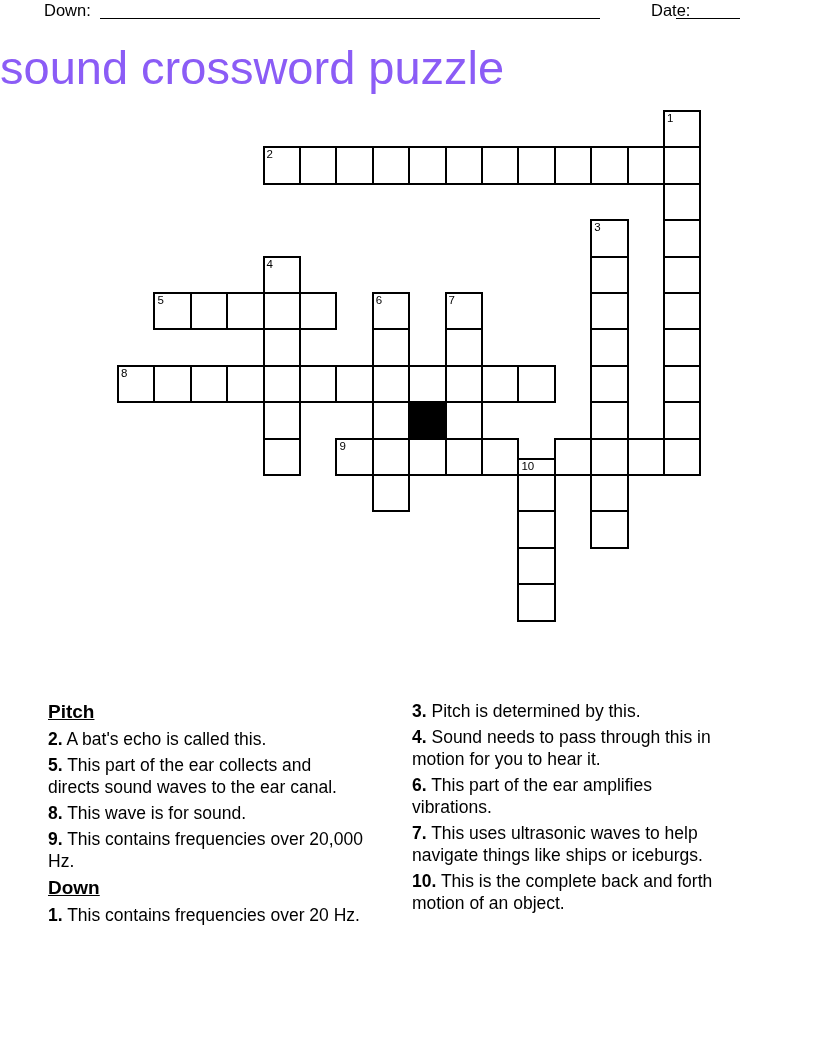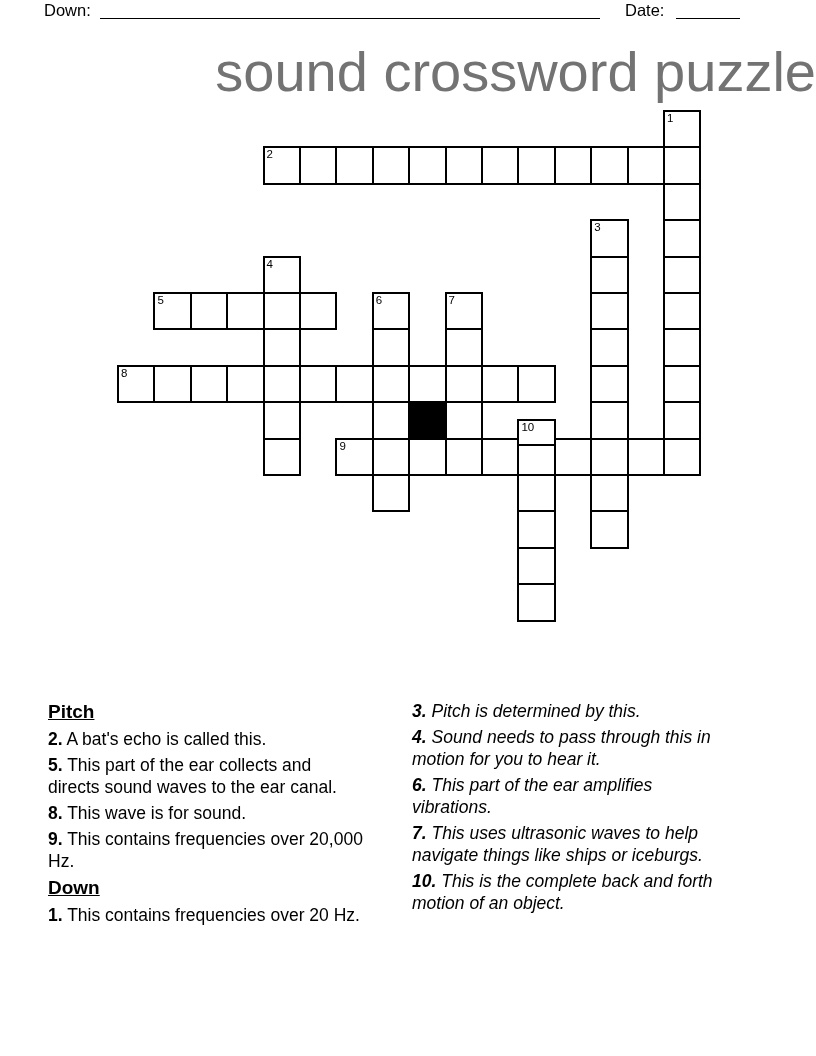--- a/index.html
+++ b/index.html
@@ -20,33 +20,33 @@
     line-height: 1;
     color: #000;
   }
   .hdr-line {
     position: absolute;
     border-bottom: 1.5px solid #000;
     height: 18px;
   }
   #name-label { left: 44px; top: 2px; }
   #name-line  { left: 100px; top: 1px; width: 500px; }
-  #date-label { left: 625px; top: 2px; }
+  #date-label { left: 651px; top: 2px; }
   #date-line  { left: 676px; top: 1px; width: 64px; }
   
   .title {
     position: absolute;
     left: 0; right: 0;
     top: 44px;
-    text-align: right;
-    font-size: 56px;
+    text-align: left;
+    font-size: 47px;
     font-weight: 400;
     letter-spacing: 0px;
     line-height: 1;
-    color: #737373;
+    color: #8b5cf6;
   }
   
   .grid { position: absolute; left: 0; top: 0; }
   .cell {
     position: absolute;
     background: #ffffff;
     border: 2px solid #000000;
   }
   .cell.black { background: #000000; }
   .cellnum {
@@ -54,21 +54,21 @@
     left: 2px;
     top: 0px;
     font-size: 11.5px;
     line-height: 13px;
     font-family: "Liberation Sans", sans-serif;
     color: #000;
   }
   
   .clue-col { position: absolute; }
   #clues-left  { left: 48px;  top: 700px; width: 316px; }
-  #clues-right { left: 412px; top: 700px; width: 304px; font-style: italic; }
+  #clues-right { left: 412px; top: 700px; width: 304px; }
   .clue-heading {
     font-size: 19px;
     font-weight: bold;
     text-decoration: underline;
     line-height: 23px;
     margin: 0 0 5px 0;
     color: #000;
   }
   .clue {
     font-size: 17.5px;
@@ -162,21 +162,21 @@
       <div class="cell" style="left: 590.2px; top: 401.2px; width: 38.4px; height: 38.4px;"></div>
       <div class="cell" style="left: 663px; top: 401.2px; width: 38.4px; height: 38.4px;"></div>
       <div class="cell" style="left: 262.6px; top: 437.6px; width: 38.4px; height: 38.4px;"></div>
       <div class="cell" style="left: 335.4px; top: 437.6px; width: 38.4px; height: 38.4px;">
         <span class="cellnum">9</span>
       </div>
       <div class="cell" style="left: 371.8px; top: 437.6px; width: 38.4px; height: 38.4px;"></div>
       <div class="cell" style="left: 408.2px; top: 437.6px; width: 38.4px; height: 38.4px;"></div>
       <div class="cell" style="left: 444.6px; top: 437.6px; width: 38.4px; height: 38.4px;"></div>
       <div class="cell" style="left: 481px; top: 437.6px; width: 38.4px; height: 38.4px;"></div>
-      <div class="cell" style="left: 517.4px; top: 419px; width: 38.4px; height: 27px;">
+      <div class="cell" style="left: 517.4px; top: 458px; width: 38.4px; height: 27px;">
         <span class="cellnum">10</span>
       </div>
       <div class="cell" style="left: 553.8px; top: 437.6px; width: 38.4px; height: 38.4px;"></div>
       <div class="cell" style="left: 590.2px; top: 437.6px; width: 38.4px; height: 38.4px;"></div>
       <div class="cell" style="left: 626.6px; top: 437.6px; width: 38.4px; height: 38.4px;"></div>
       <div class="cell" style="left: 663px; top: 437.6px; width: 38.4px; height: 38.4px;"></div>
       <div class="cell" style="left: 371.8px; top: 474px; width: 38.4px; height: 38.4px;"></div>
       <div class="cell" style="left: 517.4px; top: 474px; width: 38.4px; height: 38.4px;"></div>
       <div class="cell" style="left: 590.2px; top: 474px; width: 38.4px; height: 38.4px;"></div>
       <div class="cell" style="left: 517.4px; top: 510.4px; width: 38.4px; height: 38.4px;"></div>

